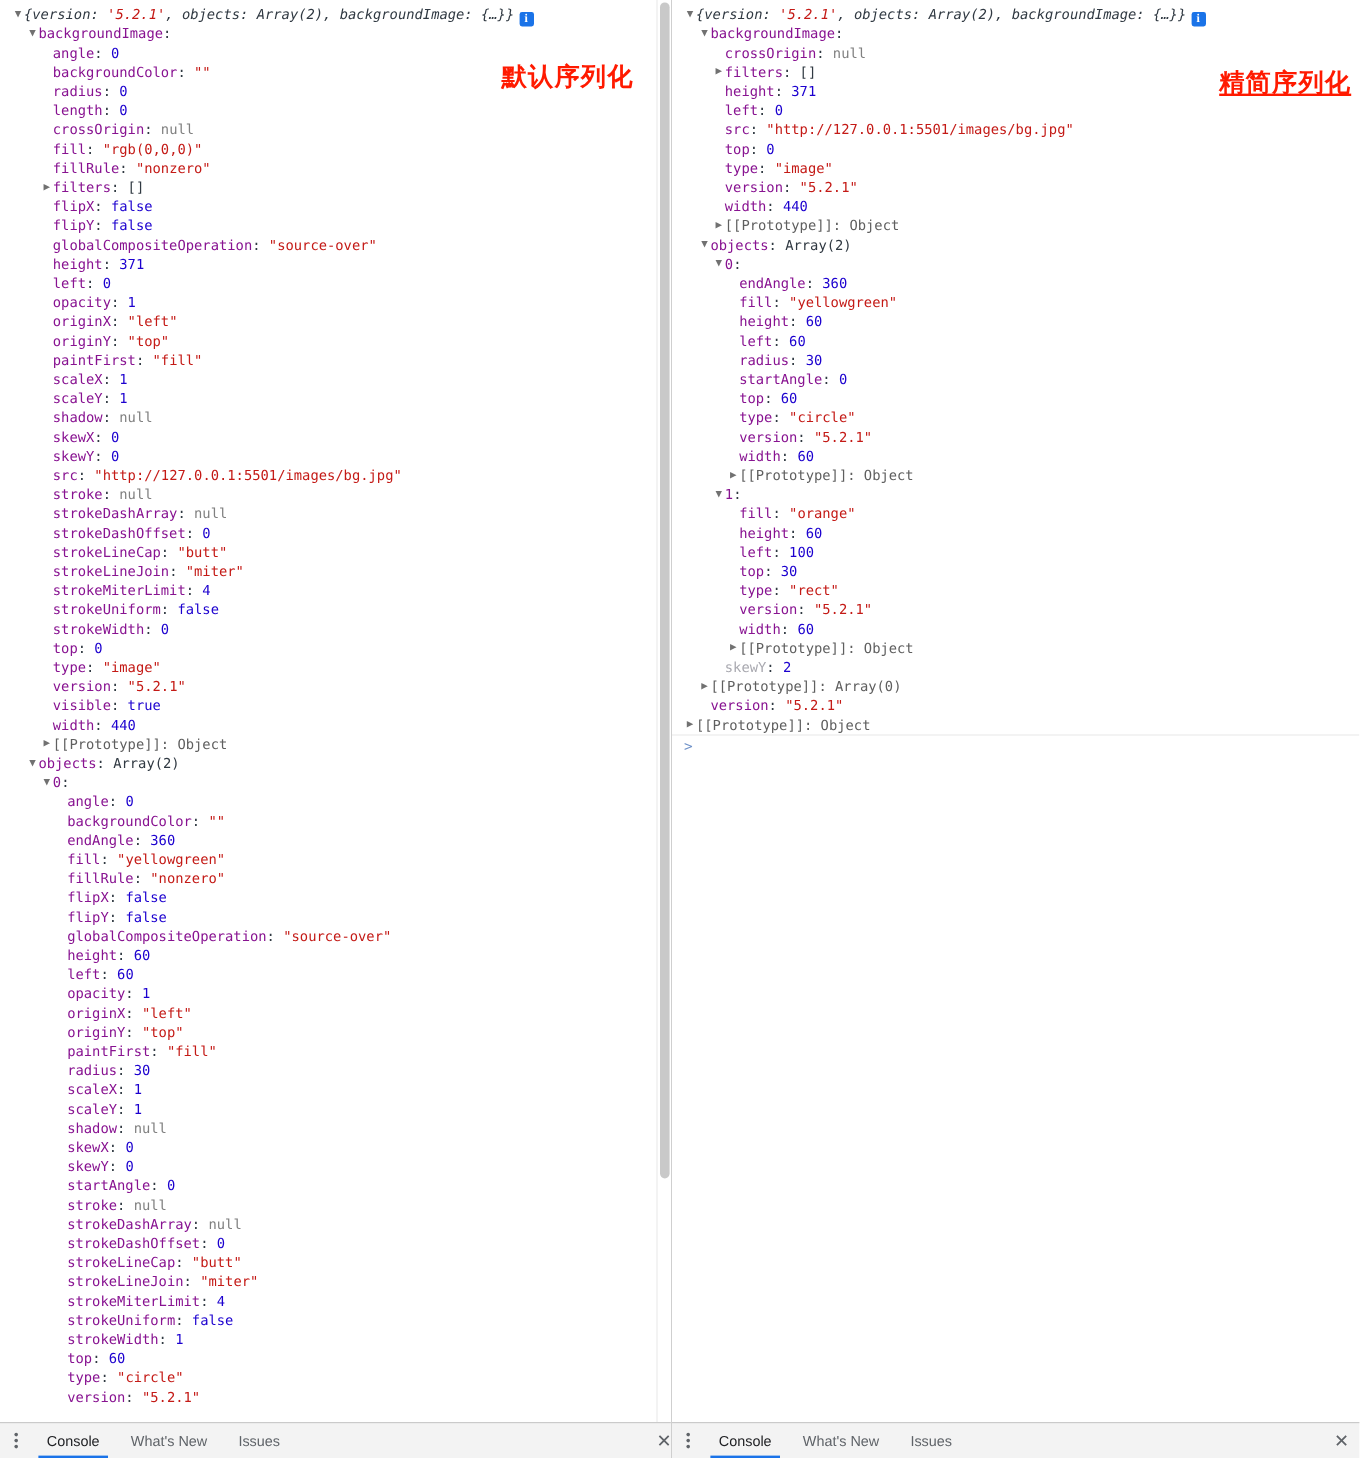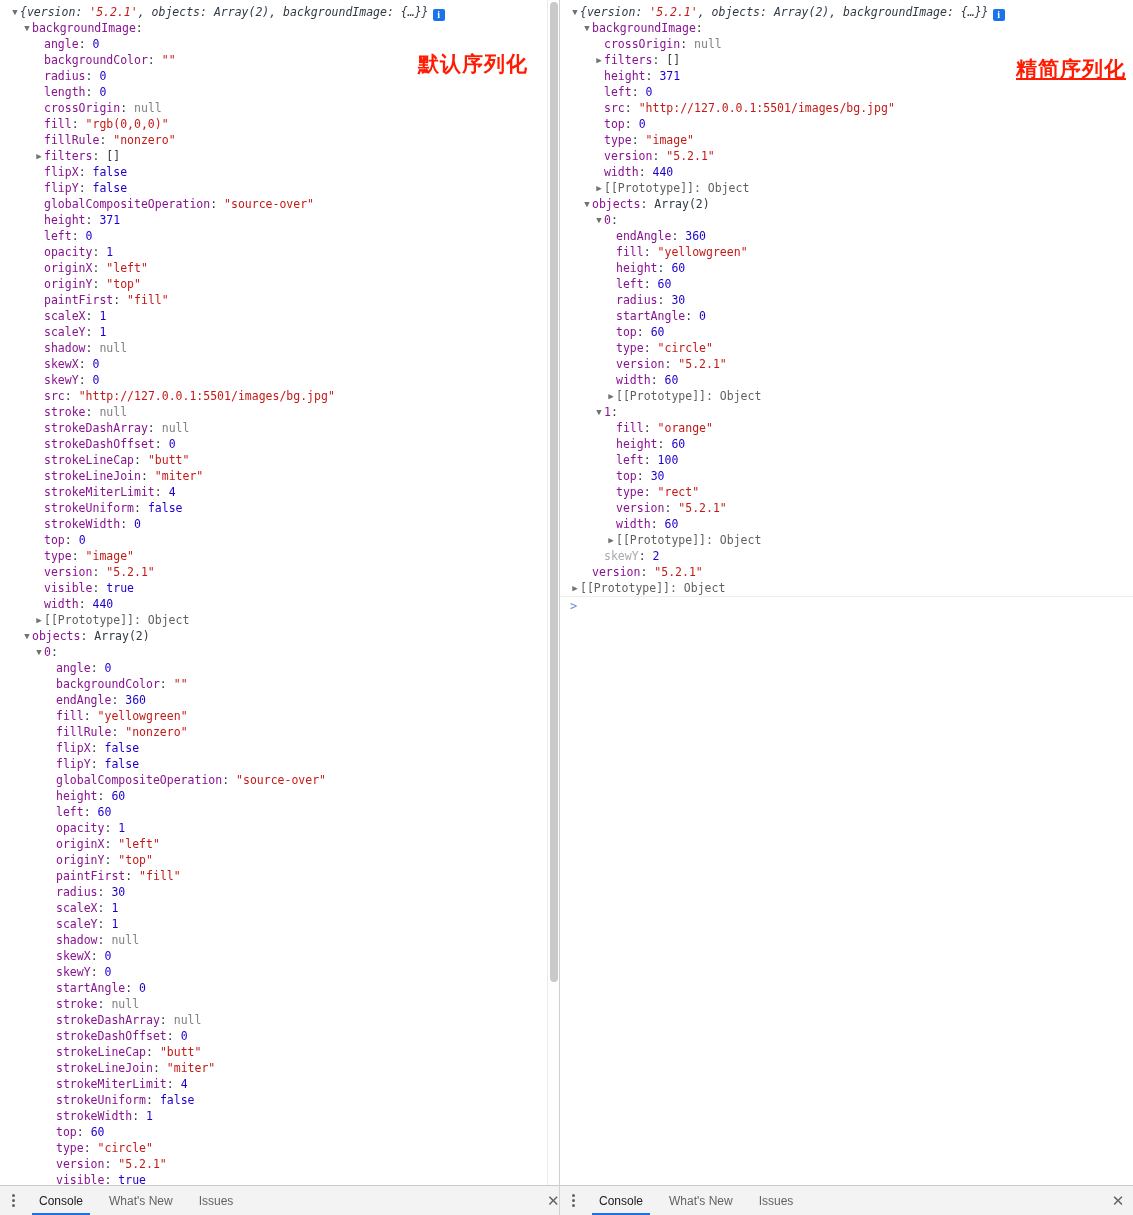--- a/index.html
+++ b/index.html
@@ -226,21 +226,20 @@
           <div class="row"><span class="ind" style="width: 46px;"></span><span class="tri blank">▸</span><span class="key">strokeDashArray</span><span class="plain">: </span><span class="nul">null</span></div>
           <div class="row"><span class="ind" style="width: 46px;"></span><span class="tri blank">▸</span><span class="key">strokeDashOffset</span><span class="plain">: </span><span class="num">0</span></div>
           <div class="row"><span class="ind" style="width: 46px;"></span><span class="tri blank">▸</span><span class="key">strokeLineCap</span><span class="plain">: </span><span class="str">"butt"</span></div>
           <div class="row"><span class="ind" style="width: 46px;"></span><span class="tri blank">▸</span><span class="key">strokeLineJoin</span><span class="plain">: </span><span class="str">"miter"</span></div>
           <div class="row"><span class="ind" style="width: 46px;"></span><span class="tri blank">▸</span><span class="key">strokeMiterLimit</span><span class="plain">: </span><span class="num">4</span></div>
           <div class="row"><span class="ind" style="width: 46px;"></span><span class="tri blank">▸</span><span class="key">strokeUniform</span><span class="plain">: </span><span class="bool">false</span></div>
           <div class="row"><span class="ind" style="width: 46px;"></span><span class="tri blank">▸</span><span class="key">strokeWidth</span><span class="plain">: </span><span class="num">1</span></div>
           <div class="row"><span class="ind" style="width: 46px;"></span><span class="tri blank">▸</span><span class="key">top</span><span class="plain">: </span><span class="num">60</span></div>
           <div class="row"><span class="ind" style="width: 46px;"></span><span class="tri blank">▸</span><span class="key">type</span><span class="plain">: </span><span class="str">"circle"</span></div>
           <div class="row"><span class="ind" style="width: 46px;"></span><span class="tri blank">▸</span><span class="key">version</span><span class="plain">: </span><span class="str">"5.2.1"</span></div>
-          <div class="row"><span class="ind" style="width: 46px;"></span><span class="tri blank">▸</span><span class="key">visible</span><span class="plain">: </span><span class="bool">true</span></div>
         </div>
       <div class="annotation" style="left:418px; top:50px;">默认序列化</div>
       <div class="vscroll">
         <div class="thumb" style="top:2px; height:980px;"></div>
       </div>
     </div>
     <div class="drawer">
       <div class="kebab">
           <i></i>
           <i></i>
@@ -291,20 +290,21 @@
           <div class="row"><span class="ind" style="width: 34px;"></span><span class="tri">▼</span><span class="key">1</span><span class="plain">:</span></div>
           <div class="row"><span class="ind" style="width: 46px;"></span><span class="tri blank">▸</span><span class="key">fill</span><span class="plain">: </span><span class="str">"orange"</span></div>
           <div class="row"><span class="ind" style="width: 46px;"></span><span class="tri blank">▸</span><span class="key">height</span><span class="plain">: </span><span class="num">60</span></div>
           <div class="row"><span class="ind" style="width: 46px;"></span><span class="tri blank">▸</span><span class="key">left</span><span class="plain">: </span><span class="num">100</span></div>
           <div class="row"><span class="ind" style="width: 46px;"></span><span class="tri blank">▸</span><span class="key">top</span><span class="plain">: </span><span class="num">30</span></div>
           <div class="row"><span class="ind" style="width: 46px;"></span><span class="tri blank">▸</span><span class="key">type</span><span class="plain">: </span><span class="str">"rect"</span></div>
           <div class="row"><span class="ind" style="width: 46px;"></span><span class="tri blank">▸</span><span class="key">version</span><span class="plain">: </span><span class="str">"5.2.1"</span></div>
           <div class="row"><span class="ind" style="width: 46px;"></span><span class="tri blank">▸</span><span class="key">width</span><span class="plain">: </span><span class="num">60</span></div>
           <div class="row"><span class="ind" style="width: 46px;"></span><span class="tri">▶</span><span class="proto">[[Prototype]]: Object</span></div>
           <div class="row"><span class="ind" style="width: 34px;"></span><span class="tri blank">▸</span><span class="key-dim">skewY</span><span class="plain">: </span><span class="num">2</span></div>
+          <div class="row"><span class="ind" style="width: 22px;"></span><span class="tri">▶</span><span class="proto">[[Prototype]]: Array(0)</span></div>
           <div class="row"><span class="ind" style="width: 22px;"></span><span class="tri blank">▸</span><span class="key">version</span><span class="plain">: </span><span class="str">"5.2.1"</span></div>
           <div class="row"><span class="ind" style="width: 10px;"></span><span class="tri">▶</span><span class="proto">[[Prototype]]: Object</span></div>
         </div>
       <div class="prompt-row">
         <span class="caret">&gt;</span>
       </div>
       <div class="annotation" style="left:456px; top:55px;text-decoration:underline;">精简序列化</div>
     </div>
     <div class="drawer">
       <div class="kebab">

